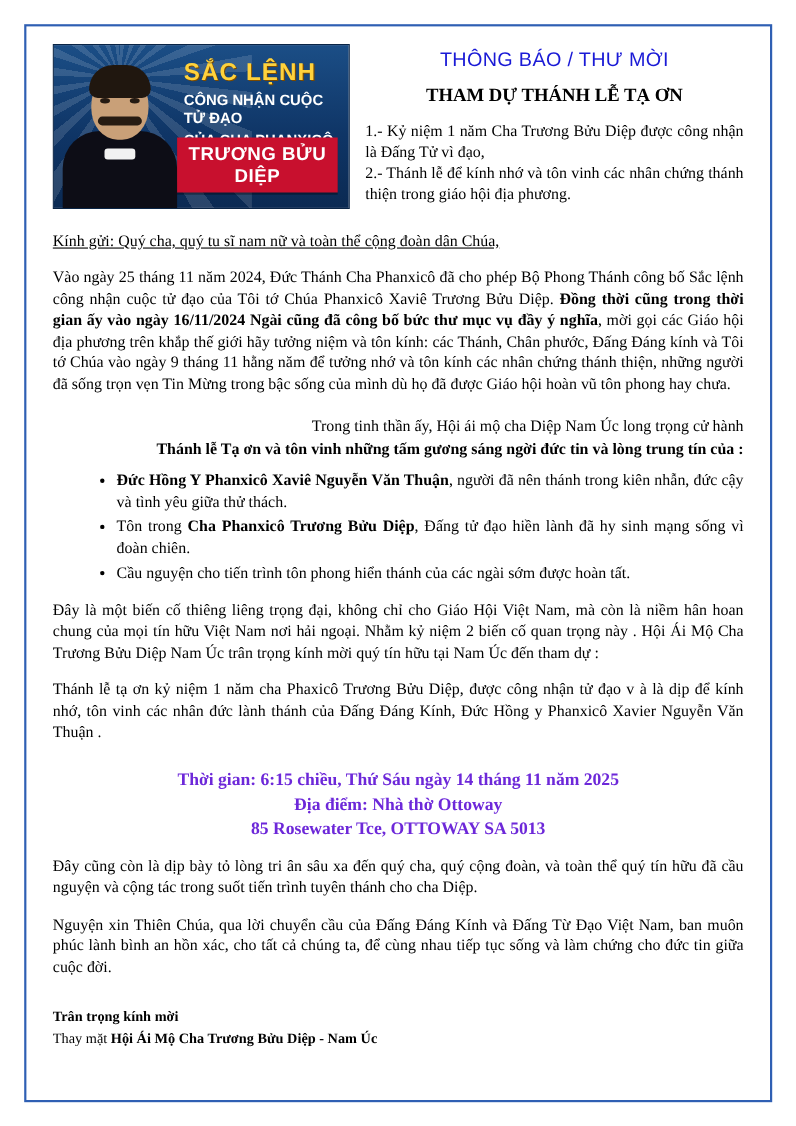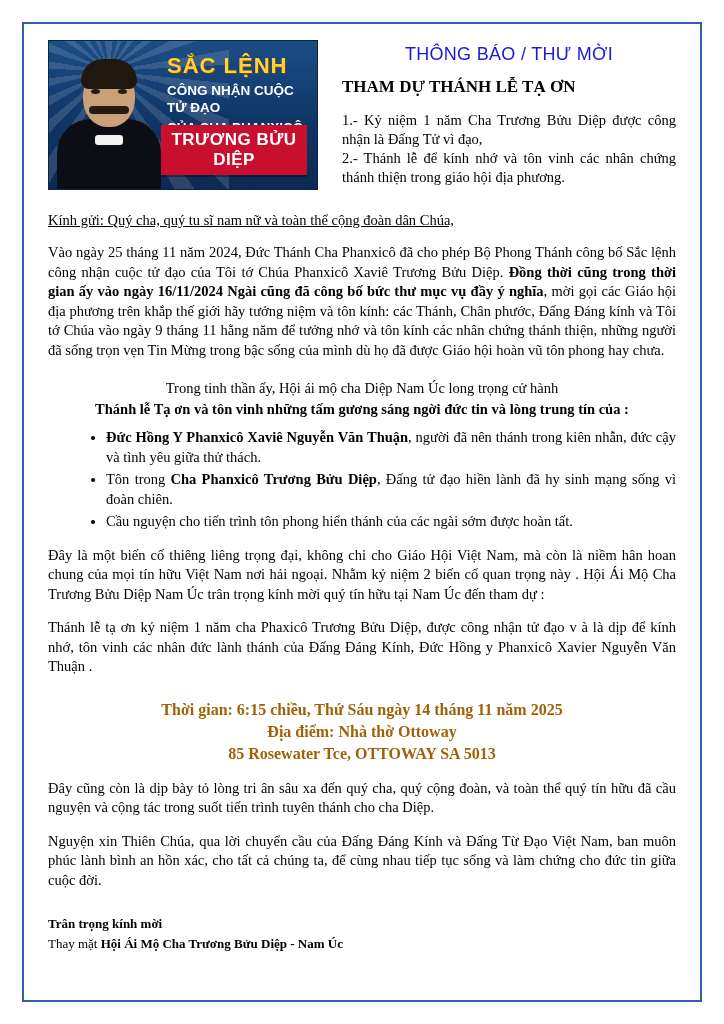--- a/index.html
+++ b/index.html
@@ -32,21 +32,21 @@
   }
   .content {
     position: relative;
     padding: 14px 24px 10px 24px;
   }
 
   
   .header {
     display: flex;
     align-items: flex-start;
-    gap: 24px;
+    gap: 14px;
   }
   .poster {
     width: 268px;
     height: 148px;
     flex: 0 0 268px;
     position: relative;
     overflow: hidden;
     background: linear-gradient(180deg, #1b4e86 0%, #0f3566 55%, #0b2a53 100%);
     border: 1px solid #0a2546;
   }
@@ -175,20 +175,21 @@
   }
   .title-main {
     text-align: center;
     color: #1a1ad6;
     font-family: "Liberation Sans", sans-serif;
     font-weight: normal;
     font-size: 18px;
     letter-spacing: 0.3px;
   }
   .title-sub {
+    text-align: center;
     font-weight: bold;
     font-size: 17px;
     margin-top: 12px;
   }
   .header-points {
     margin-top: 14px;
     font-size: 14.5px;
     line-height: 19px;
     text-align: justify;
   }
@@ -202,21 +203,21 @@
   p.body-par {
     margin: 14px 0 0 0;
     font-size: 14.5px;
     line-height: 19.5px;
     text-align: justify;
   }
   .par-gap-big { margin-top: 20px; }
   b { font-weight: bold; }
 
   .center-line {
-    text-align: center;
+    text-align: right;
     font-size: 14.5px;
     margin-top: 20px;
   }
   .center-line.bold {
     font-weight: bold;
     margin-top: 4px;
   }
 
   ul.bullets {
     margin: 10px 0 0 0;
@@ -224,21 +225,21 @@
     font-size: 14.5px;
     line-height: 19.5px;
   }
   ul.bullets li {
     margin-bottom: 3px;
     text-align: justify;
   }
 
   .event-block {
     text-align: center;
-    color: #a16207;
+    color: #6d28d9;
     font-weight: bold;
     font-size: 16px;
     line-height: 22px;
     margin-top: 22px;
   }
 
   .signoff {
     margin-top: 24px;
     font-size: 13px;
     line-height: 20px;

